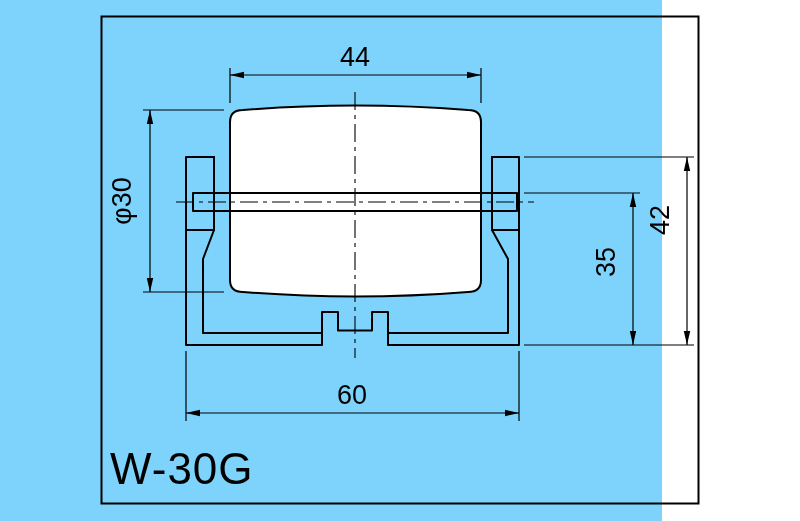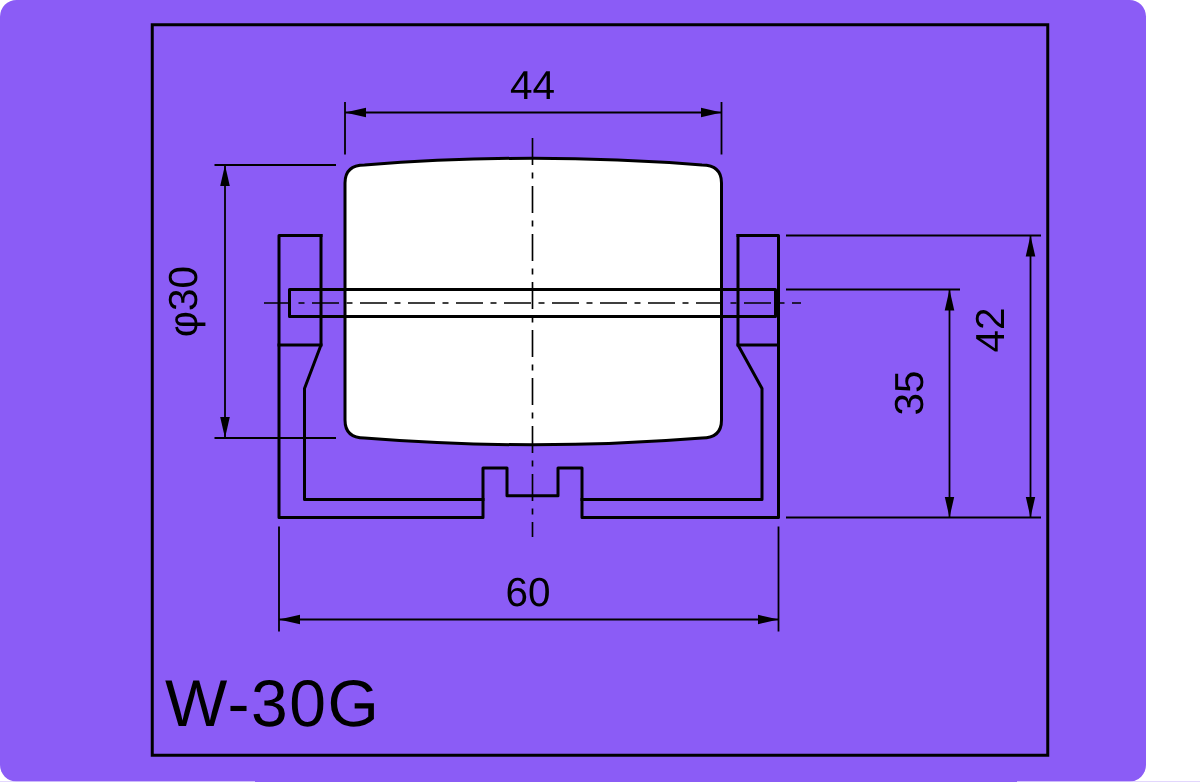--- a/index.html
+++ b/index.html
@@ -5,24 +5,23 @@
   html, body {
     margin: 0;
     padding: 0;
     background: #ffffff;
     width: 800px;
     height: 521px;
     overflow: hidden;
   }
   .stage {
     position: relative;
-    width: 764px;
+    width: 662px;
     height: 521px;
-    background: #8b5cf6;
-    border-radius: 11px;
+    background: #7dd3fc;
   }
   svg { display: block; }
   .frame {
     fill: none;
     stroke: #000000;
     stroke-width: 2;
   }
   .obj {
     fill: none;
     stroke-width: 2;

